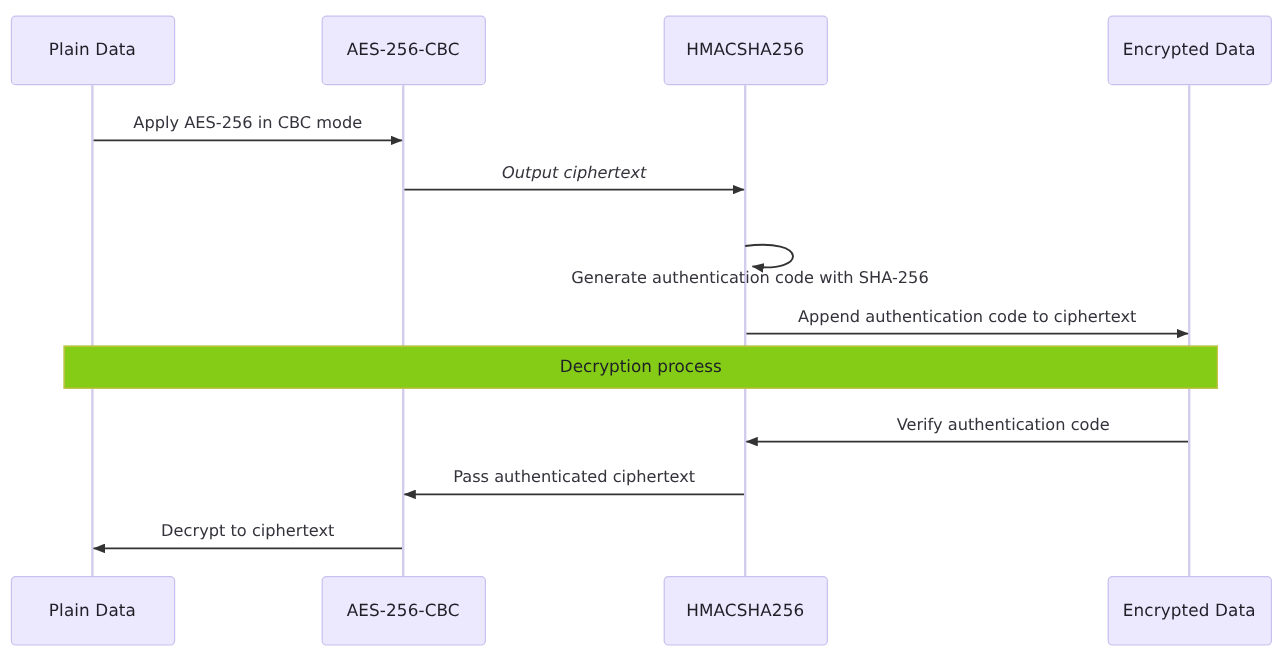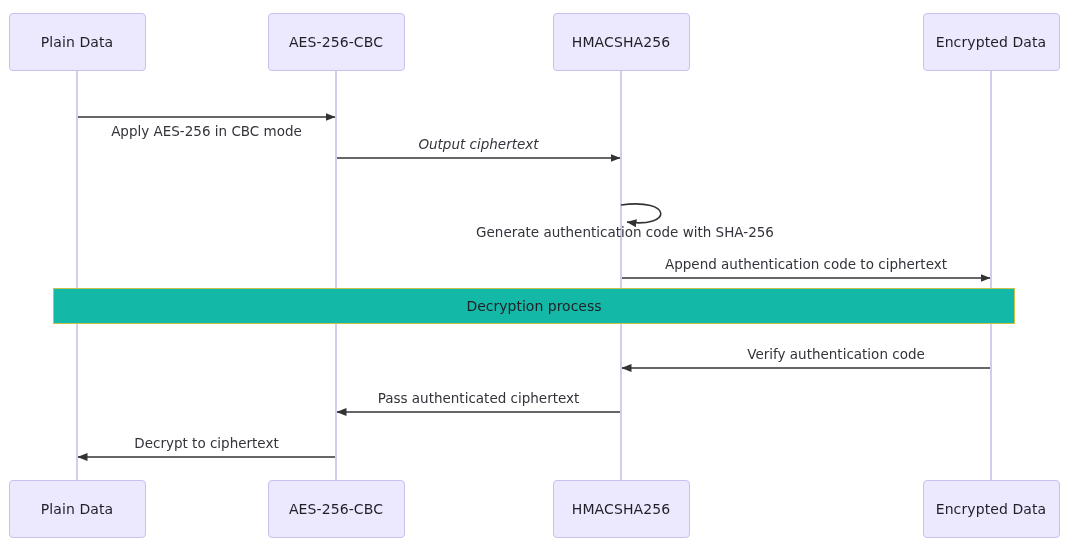--- a/index.html
+++ b/index.html
@@ -20,21 +20,21 @@
     border:1px solid #C9C0EF;
     border-radius:4px;
     display:flex;align-items:center;justify-content:center;
     font-size:14px;
     color:#1f1f28;
     letter-spacing:.1px;
   }
   .note-band{
     position:absolute;
     box-sizing:border-box;
-    background:#14b8a6;
+    background:#84cc16;
     border:1px solid #C9C14E;
     display:flex;align-items:center;justify-content:center;
     font-size:14px;
     color:#1f1f28;
   }
   .msg-label{
     position:absolute;
     font-size:13.5px;
     color:#33333b;
     white-space:nowrap;
@@ -91,21 +91,21 @@
       </div>
       <div class="actor-box" style="left: 552.5px; top: 480px; width: 137px; height: 58px;">
         <span>HMACSHA256</span>
       </div>
       <div class="actor-box" style="left: 922.5px; top: 13px; width: 137px; height: 58px;">
         <span>Encrypted Data</span>
       </div>
       <div class="actor-box" style="left: 922.5px; top: 480px; width: 137px; height: 58px;">
         <span>Encrypted Data</span>
       </div>
-      <div class="msg-label" style="left: 206.5px; top: 95px; margin-top: 28px;">Apply AES-256 in CBC mode</div>
+      <div class="msg-label" style="left: 206.5px; top: 95px;">Apply AES-256 in CBC mode</div>
       <div class="msg-label" style="left: 478.5px; top: 136px; font-style: italic;">Output ciphertext</div>
       <div class="msg-label" style="left: 625px; top: 180px; margin-top: 44px;">Generate authentication code with SHA-256</div>
       <div class="msg-label" style="left: 806px; top: 256px;">Append authentication code to ciphertext</div>
       <div class="msg-label" style="left: 836px; top: 346px;">Verify authentication code</div>
       <div class="msg-label" style="left: 478.5px; top: 390px;">Pass authenticated ciphertext</div>
       <div class="msg-label" style="left: 206.5px; top: 435px;">Decrypt to ciphertext</div>
       <div class="note-band" style="left: 53px; top: 288px; width: 962px; height: 36px;">
         <span>Decryption process</span>
       </div>
     </div>

